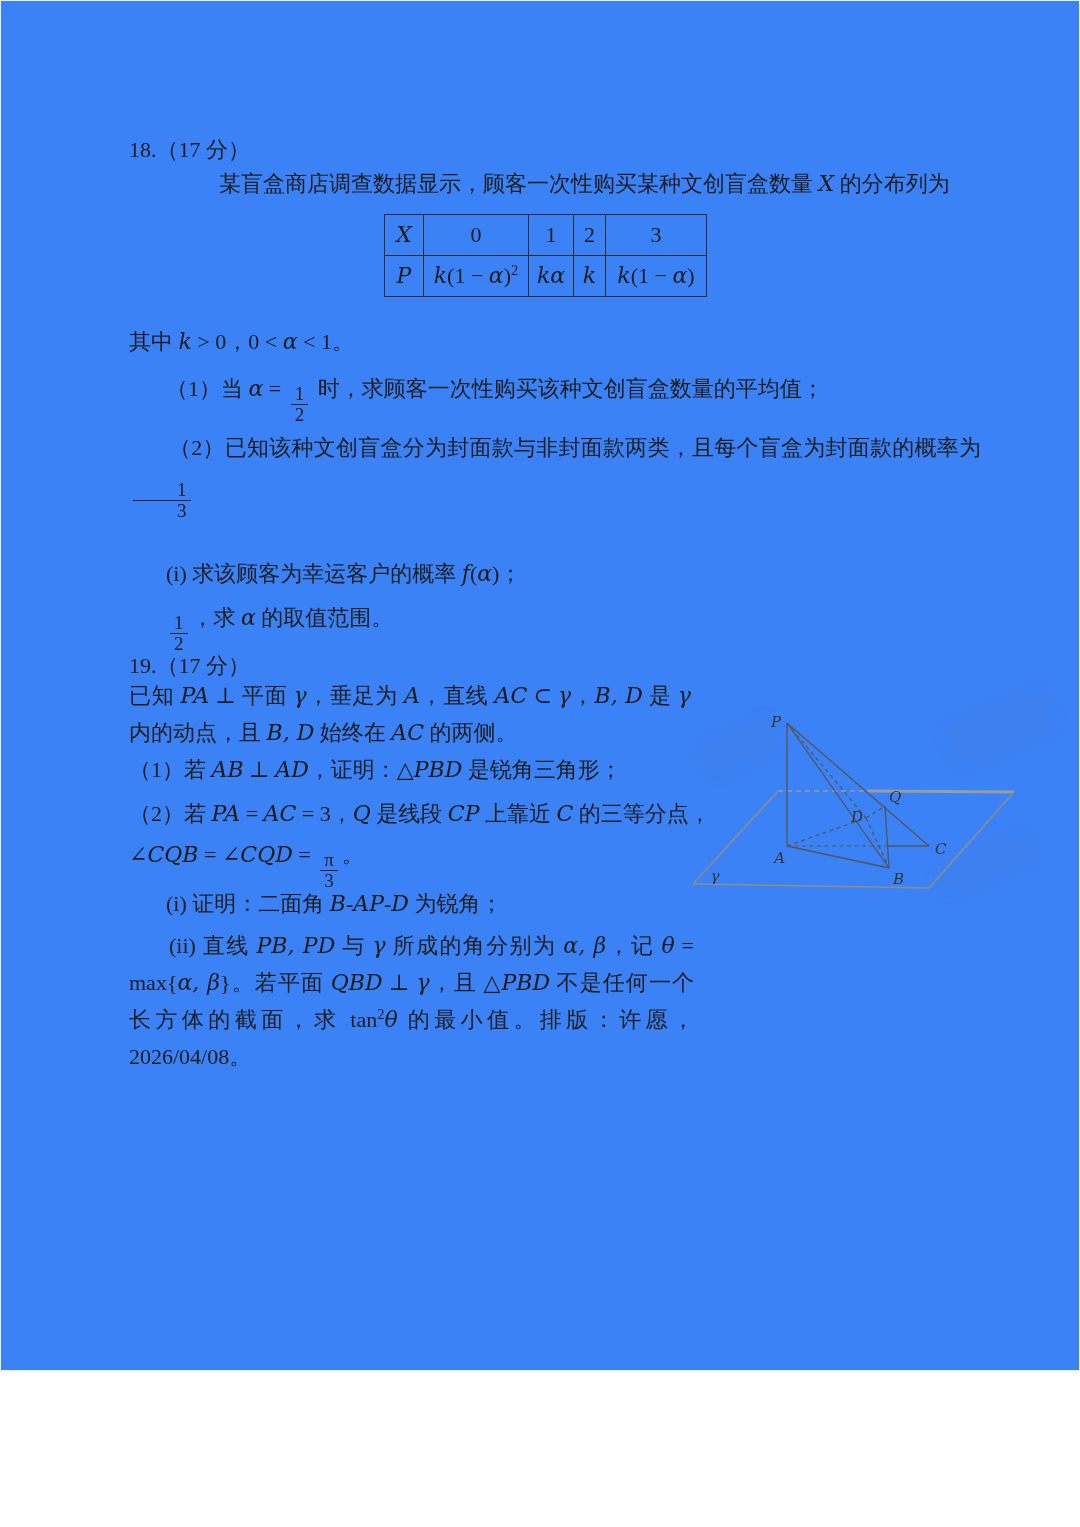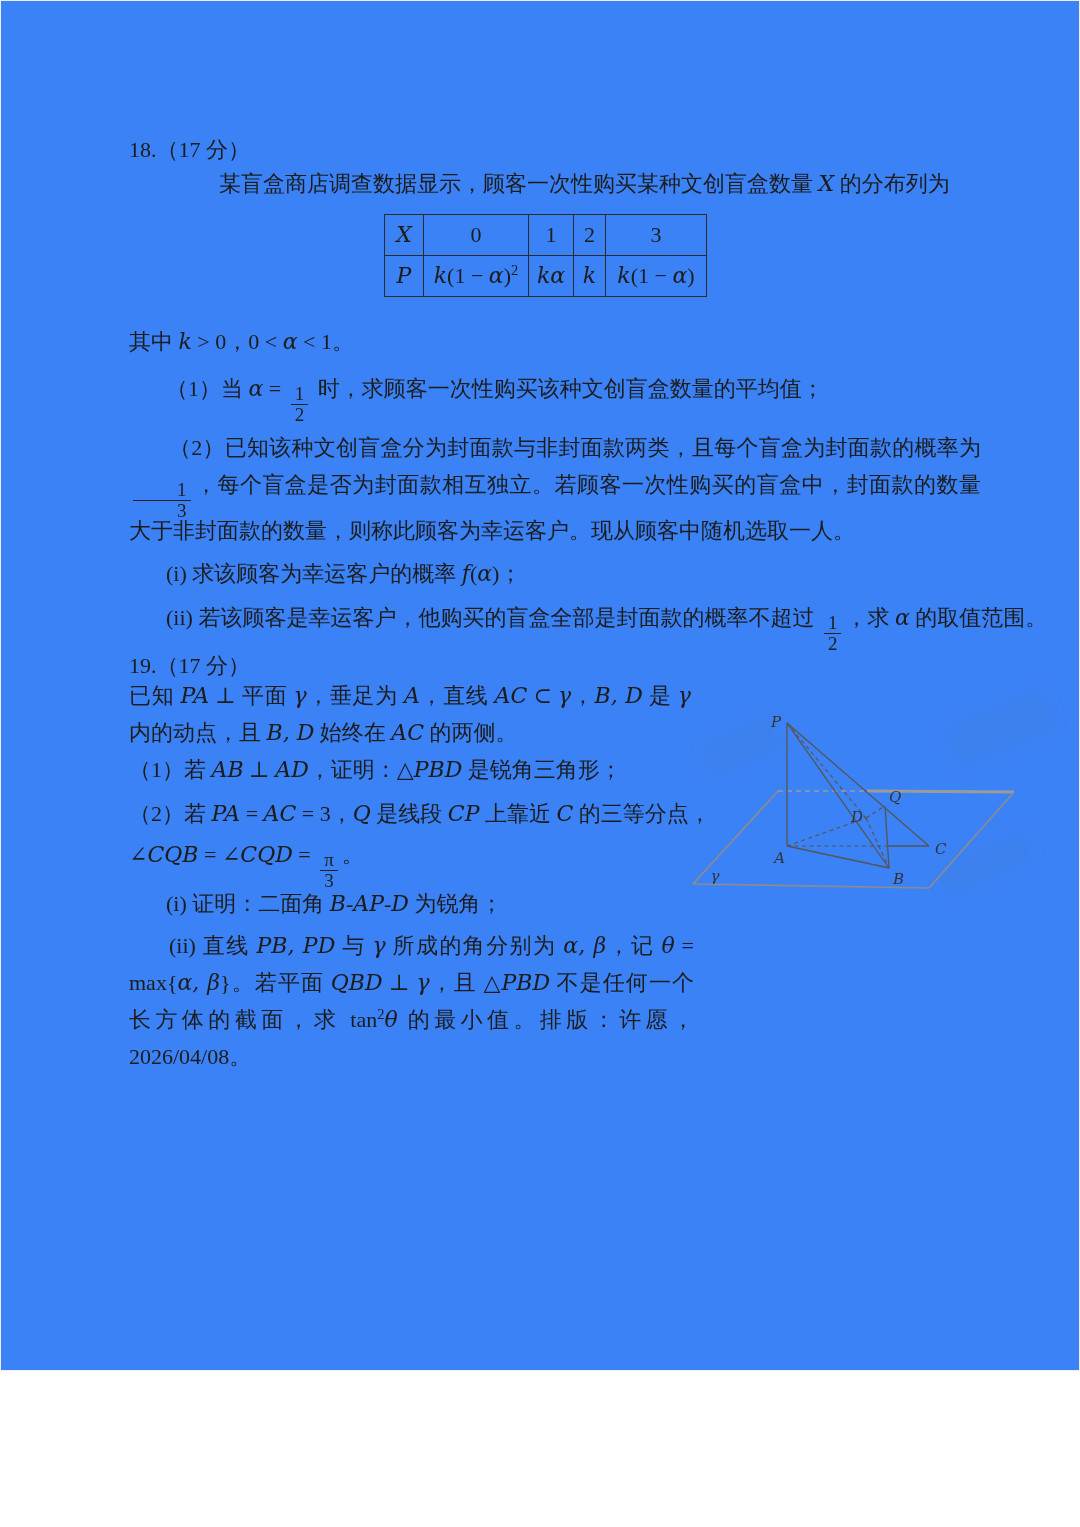--- a/index.html
+++ b/index.html
@@ -77,23 +77,23 @@
   </table>
 
   <div class="abs line" style="left:128px; top:324px;"><span class="t">其中 </span><span class="m">k</span><span class="t"> &gt; 0，0 &lt; </span><span class="m">α</span><span class="t"> &lt; 1。</span></div>
   <div class="abs line-frac" style="left:165px; top:360px;text-align:right;"><span class="t">（1）当 </span><span class="m">α</span><span class="t"> = </span><span class="frac">
         <span class="num">1</span>
         <span class="den">2</span>
       </span><span class="t"> 时，求顾客一次性购买该种文创盲盒数量的平均值；</span></div>
   <div class="abs para indent" style="left:128px; top:428px; width:852px;"><span class="t">（2）已知该种文创盲盒分为封面款与非封面款两类，且每个盲盒为封面款的概率为 </span><span class="frac">
         <span class="num">1</span>
         <span class="den">3</span>
-      </span><span class="t">，每个盲盒是否为封面款相互独立。若顾客一次性购买的盲盒中，封面款的数量大于非封面款的数量，则称此顾客为幸运客户。现从顾客中随机选取一人。</span></div>
+      </span></div>
   <div class="abs line" style="left:165px; top:556px;"><span class="t">(i) 求该顾客为幸运客户的概率 </span><span class="m">f</span><span class="t">(</span><span class="m">α</span><span class="t">)；</span></div>
-  <div class="abs line-frac" style="left:165px; top:589px;"><span class="t">(ii) 若该顾客是幸运客户，他购买的盲盒全部是封面款的概率不超过 </span><span class="frac">
+  <div class="abs line-frac" style="left:165px; top:589px;"><span class="frac">
         <span class="num">1</span>
         <span class="den">2</span>
       </span><span class="t">，求 </span><span class="m">α</span><span class="t"> 的取值范围。</span></div>
 
   <div class="abs line" style="left:128px; top:648px;text-align:center;"><span class="t">19.（17 分）</span></div>
   <div class="abs para" style="left:128px; top:676px; width:562px;"><span class="t">已知 </span><span class="m">PA</span><span class="t"> ⊥ 平面 </span><span class="m">γ</span><span class="t">，垂足为 </span><span class="m">A</span><span class="t">，直线 </span><span class="m">AC</span><span class="t"> ⊂ </span><span class="m">γ</span><span class="t">，</span><span class="m">B, D</span><span class="t"> 是 </span><span class="m">γ</span><span class="t"> 内的动点，且 </span><span class="m">B, D</span><span class="t"> 始终在 </span><span class="m">AC</span><span class="t"> 的两侧。</span></div>
   <div class="abs line" style="left:128px; top:752px;"><span class="t">（1）若 </span><span class="m">AB</span><span class="t"> ⊥ </span><span class="m">AD</span><span class="t">，证明：△</span><span class="m">PBD</span><span class="t"> 是锐角三角形；</span></div>
   <div class="abs line" style="left:128px; top:796px;"><span class="t">（2）若 </span><span class="m">PA</span><span class="t"> = </span><span class="m">AC</span><span class="t"> = 3，</span><span class="m">Q</span><span class="t"> 是线段 </span><span class="m">CP</span><span class="t"> 上靠近 </span><span class="m">C</span><span class="t"> 的三等分点，</span></div>
   <div class="abs line-frac" style="left:128px; top:826px;"><span class="t">∠</span><span class="m">CQB</span><span class="t"> = ∠</span><span class="m">CQD</span><span class="t"> = </span><span class="frac">
         <span class="num">π</span>

